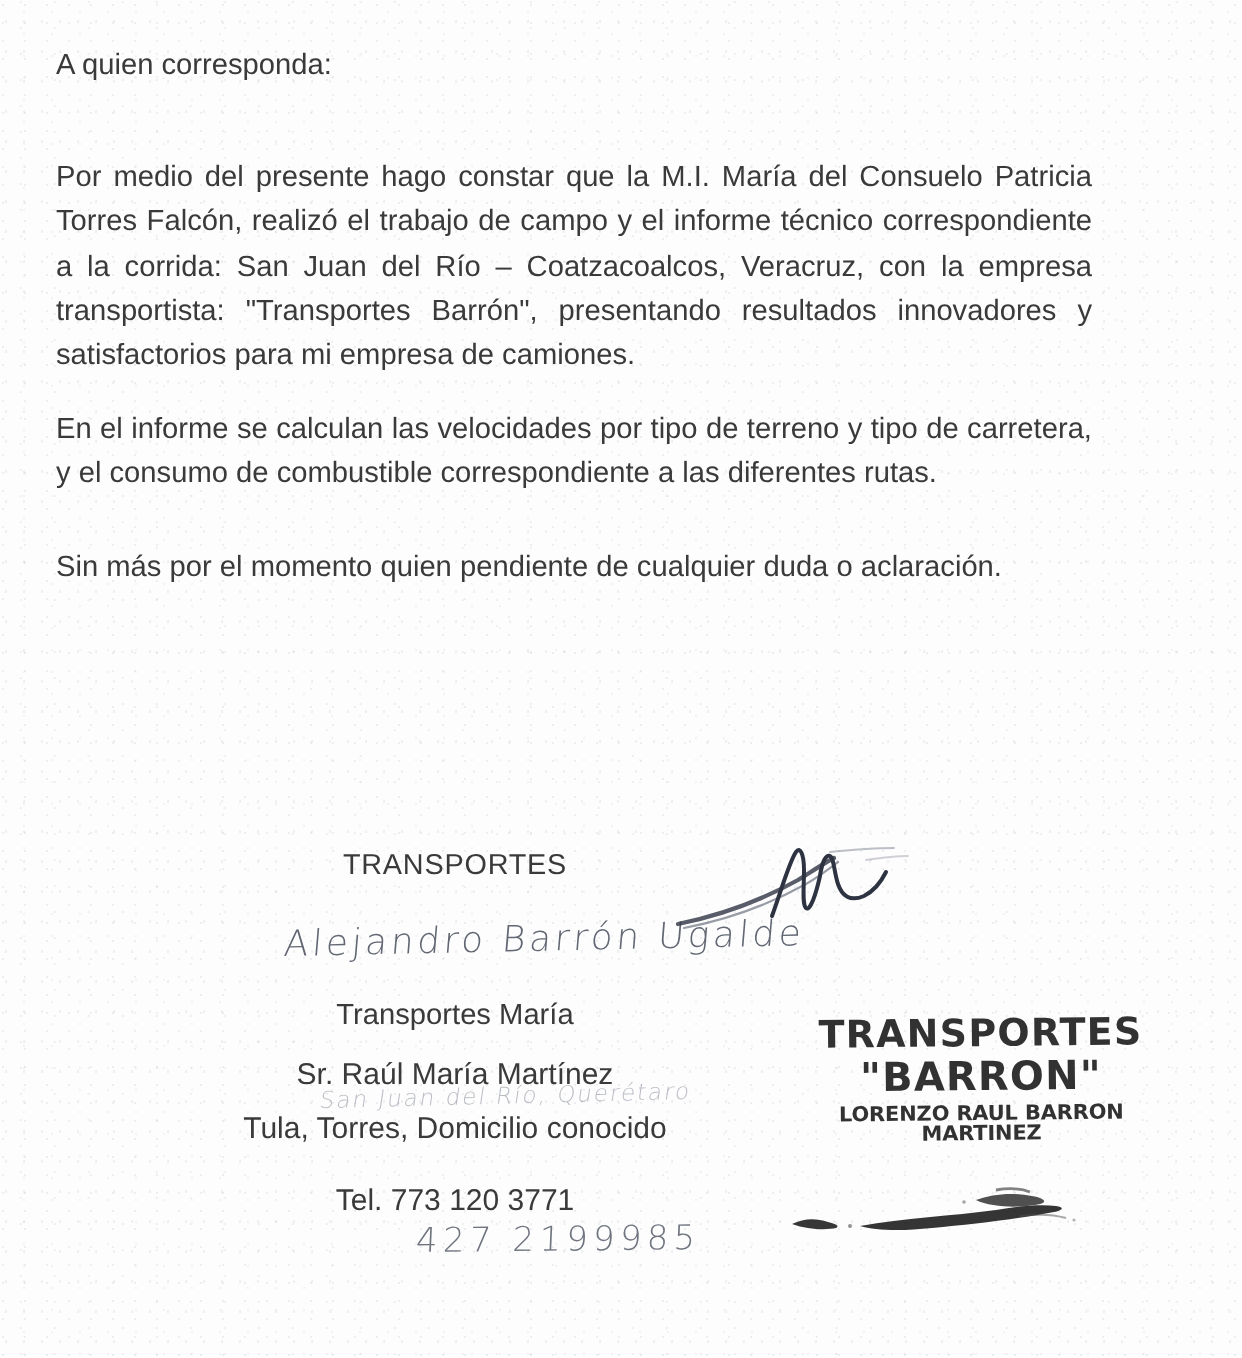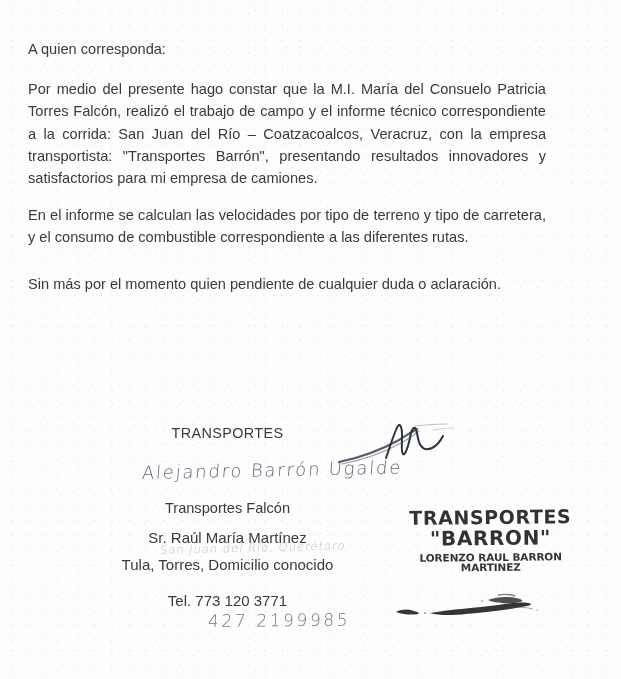--- a/index.html
+++ b/index.html
@@ -36,21 +36,21 @@
     position: absolute;
     left: 28px;
     width: 518px;
     font-size: 14.6px;
     line-height: 22.3px;
     text-align: justify;
     text-justify: inter-word;
     color: #3a3a3a;
   }
 
-  #salutation { top: 22px; text-align: left; margin-top: 16px; }
+  #salutation { top: 22px; text-align: left; }
   #para-1 { top: 78px; }
   #para-2 { top: 204px; }
   #para-3 { top: 273px; }
 
   
   #closing-block {
     position: absolute;
     left: 0;
     top: 425px;
     width: 621px;
@@ -173,21 +173,21 @@
 
   <div class="body-text" id="para-2">En el informe se calculan las velocidades por tipo de terreno y tipo de carretera, y el consumo de combustible correspondiente a las diferentes rutas.</div>
 
   <div class="body-text" id="para-1">Por medio del presente hago constar que la M.I. María del Consuelo Patricia Torres Falcón, realizó el trabajo de campo y el informe técnico correspondiente a la corrida: San Juan del Río – Coatzacoalcos, Veracruz, con la empresa transportista: "Transportes Barrón", presentando resultados innovadores y satisfactorios para mi empresa de camiones.</div>
 
   <div class="body-text" id="para-3">Sin más por el momento quien pendiente de cualquier duda o aclaración.</div>
 
   <div id="closing-block">
     <div class="center-line" id="atentamente">TRANSPORTES</div>
 
-    <div class="center-line" id="company-line">Transportes Falcón</div>
+    <div class="center-line" id="company-line">Transportes María</div>
 
     <div class="center-line" id="rep-name-line">Sr. Raúl María Martínez</div>
 
     <div class="center-line" id="address-line">Tula, Torres, Domicilio conocido</div>
 
     <div class="center-line" id="tel-line">Tel. 773 120 3771</div>
   </div>
 
   <div class="handwriting" id="hw-signer-name">Alejandro Barrón Ugalde</div>
 

